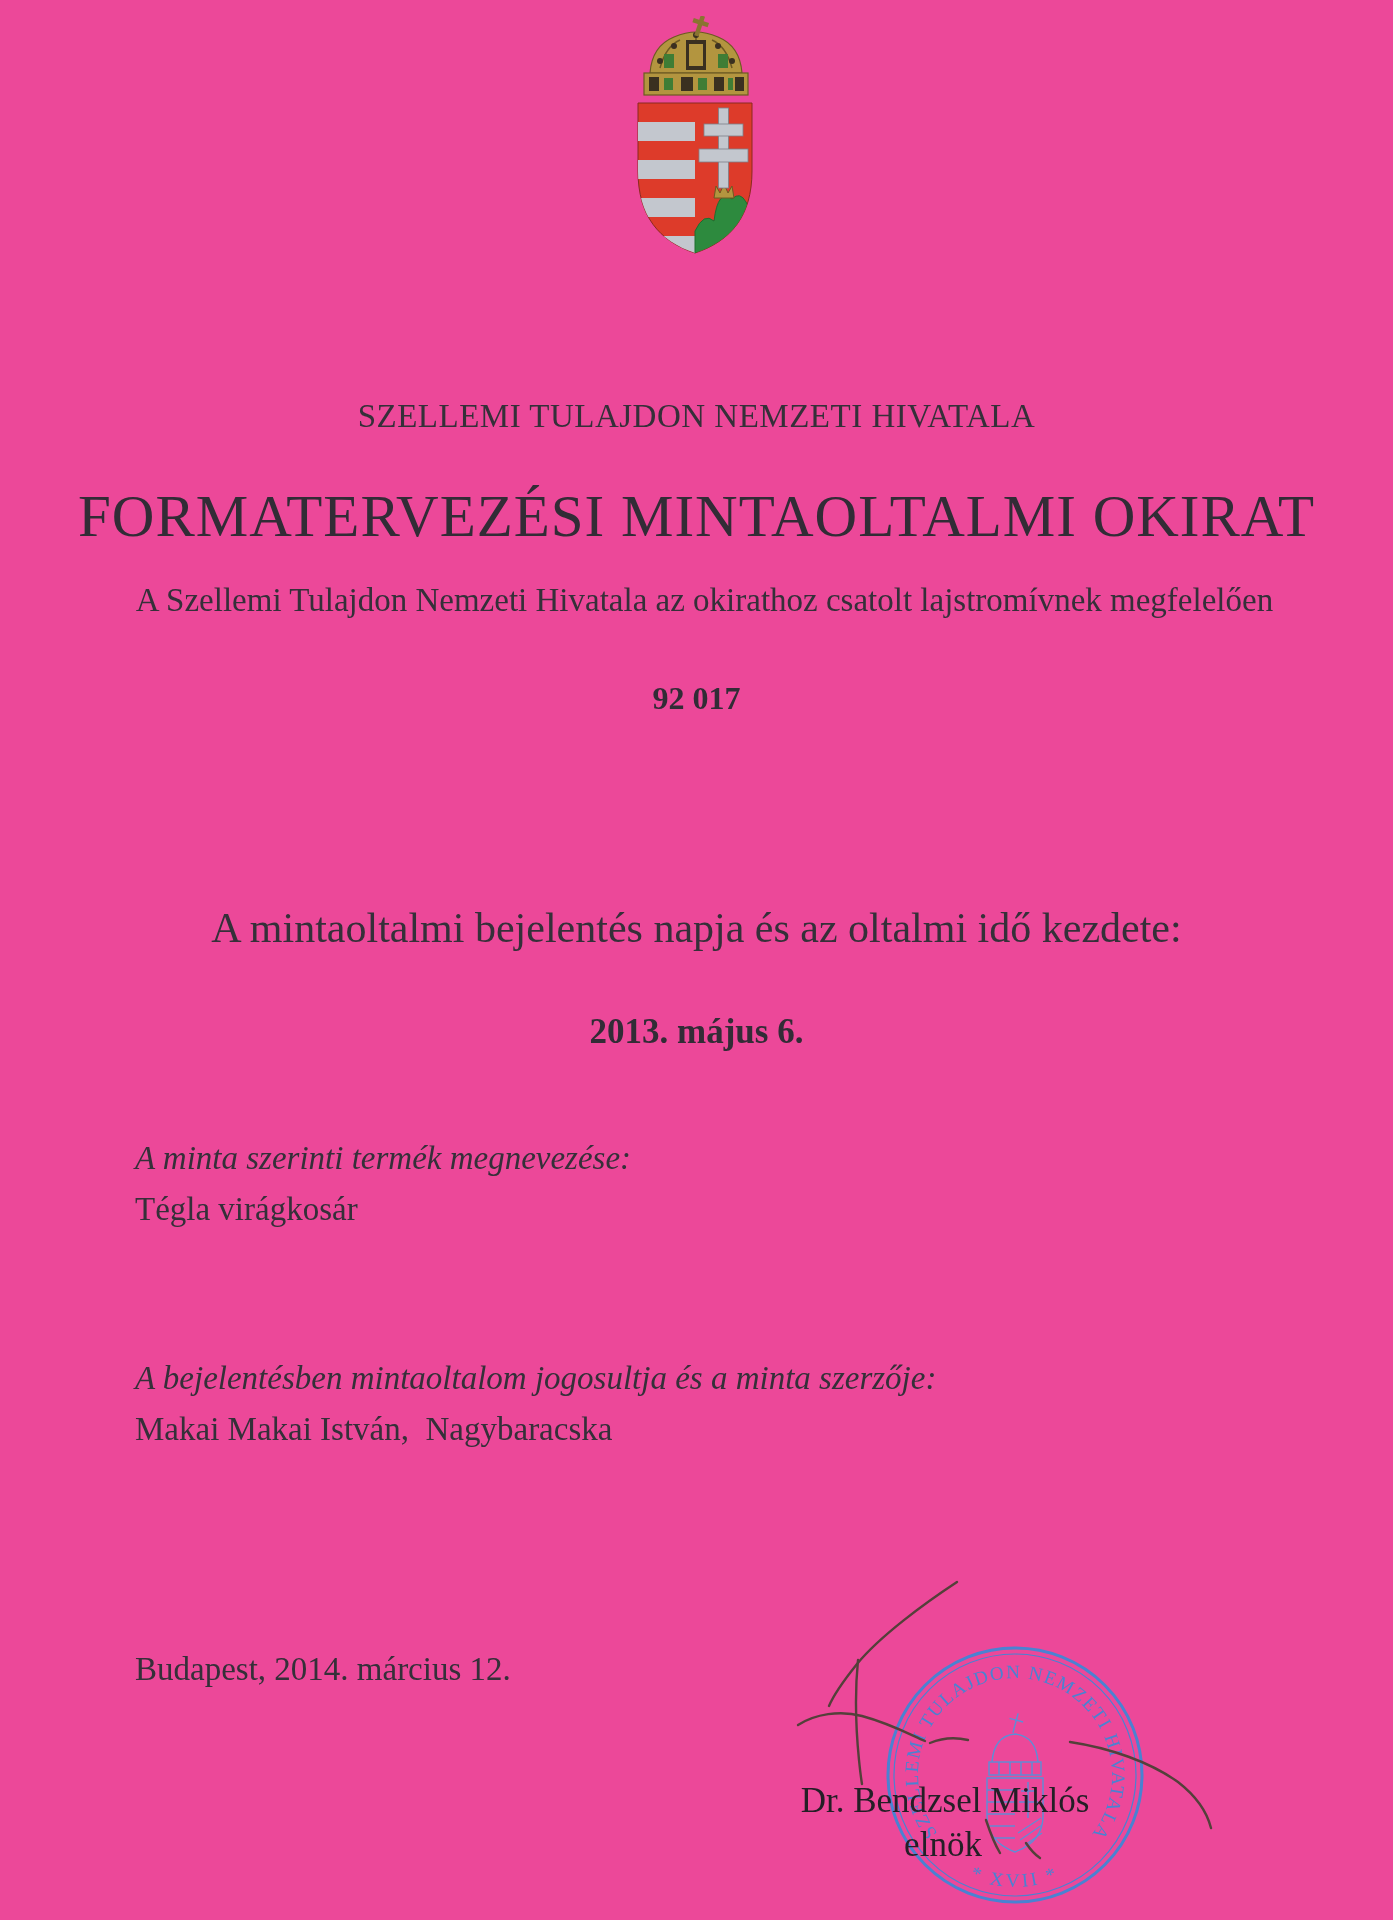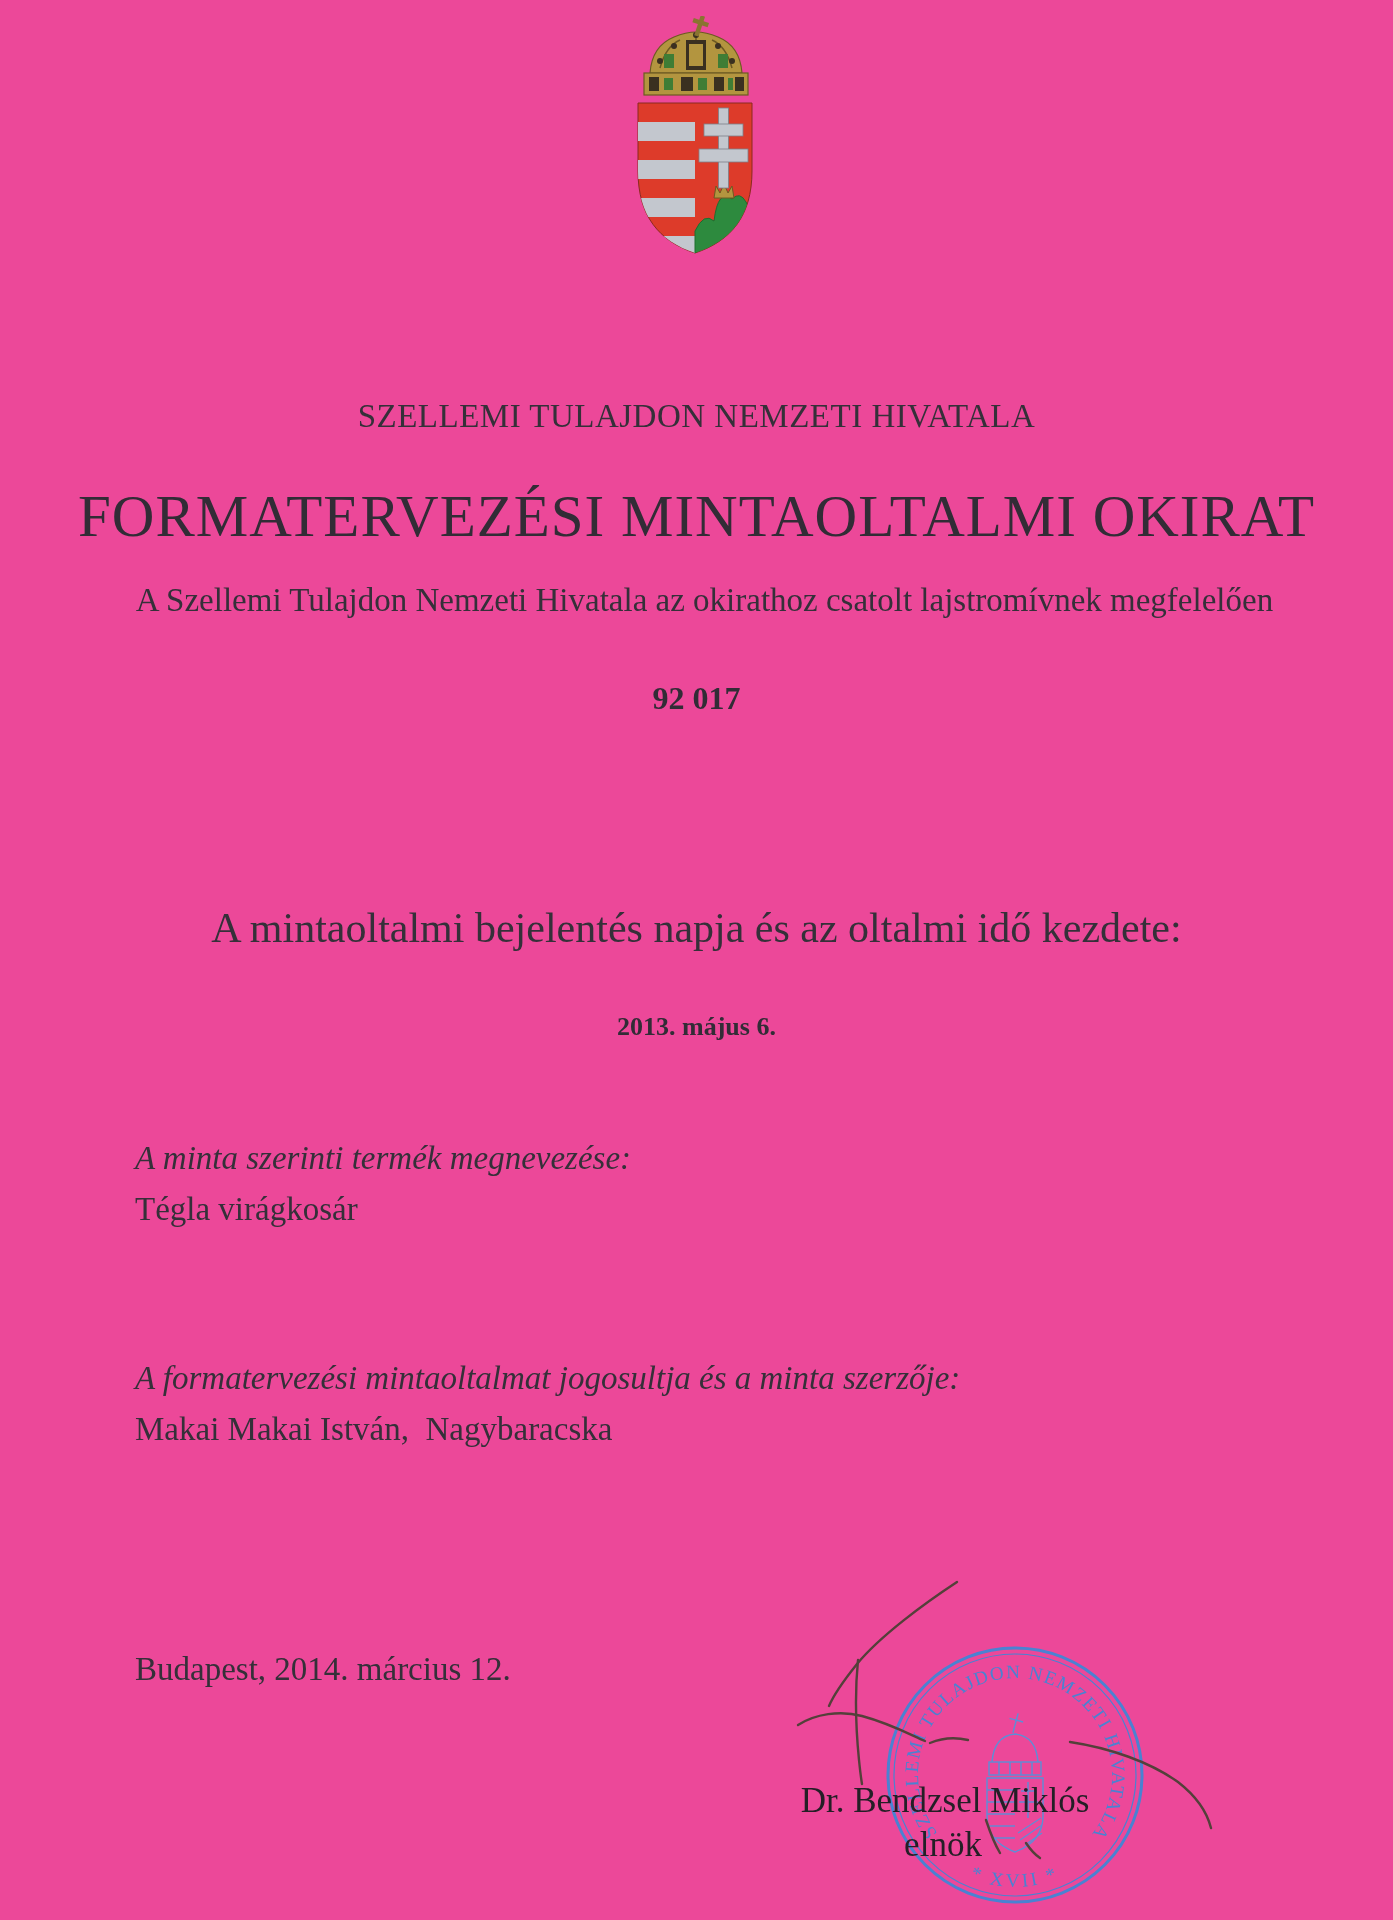--- a/index.html
+++ b/index.html
@@ -13,21 +13,21 @@
     color:#353039;
   }
   .abs{position:absolute;}
   .center{left:0;width:100%;text-align:center;}
   .office-name{top:398px;font-size:33px;letter-spacing:.5px;white-space:nowrap;}
   .doc-title{top:482px;font-size:59px;letter-spacing:1px;white-space:nowrap;color:#322c36;}
   .intro{top:582px;font-size:33px;white-space:nowrap;margin-left:8px;}
   .reg-number{top:680px;font-size:32px;font-weight:bold;color:#322c36;}
   .case-block{top:776px;font-size:33px;line-height:41px;white-space:pre-wrap;}
   .filing-label{top:904px;font-size:42px;}
-  .filing-date{top:1012px;font-size:26px;font-weight:bold;color:#322c36;}
+  .filing-date{top:1012px;font-size:35px;font-weight:bold;color:#322c36;}
   .left-line{left:135px;font-size:33px;white-space:pre-wrap;}
   .italic{font-style:italic;}
   .product-label{top:1140px;}
   .product-name{top:1191px;}
   .holder-label{top:1360px;}
   .holder-name{top:1411px;}
   .place-date{top:1651px;}
   .signer-name{top:1781px;left:945px;transform:translateX(-50%);font-size:35px;color:#241f26;white-space:nowrap;}
   .signer-title{top:1825px;left:943px;transform:translateX(-50%);font-size:35px;color:#241f26;}
   svg{display:block;}
@@ -102,21 +102,21 @@
   <div class="abs center intro">A Szellemi Tulajdon Nemzeti Hivatala az okirathoz csatolt lajstromívnek megfelelően</div>
   <div class="abs center reg-number">92 017</div>
 
 
   <div class="abs center filing-label">A mintaoltalmi bejelentés napja és az oltalmi idő kezdete:</div>
   <div class="abs center filing-date">2013. május 6.</div>
 
   <div class="abs left-line italic product-label">A minta szerinti termék megnevezése:</div>
   <div class="abs left-line product-name">Tégla virágkosár</div>
 
-  <div class="abs left-line italic holder-label">A formatervezési mintaoltalmat jogosultja és a minta szerzője:</div>
+  <div class="abs left-line italic holder-label">A bejelentésben mintaoltalom jogosultja és a minta szerzője:</div>
   <div class="abs left-line holder-name">Makai Makai István,  Nagybaracska</div>
 
   <div class="abs left-line place-date">Budapest, 2014. március 12.</div>
 
   <svg class="abs" style="left:870px;top:1630px;" width="290" height="290" viewBox="0 0 290 290">
     <defs>
       <path id="ringTopPath" d="M67.5,203.4 A97,97 0 1 1 203.4,222.5" fill="none"></path>
       <path id="ringBottomPath" d="M77.6,234.4 A112,112 0 0 0 212.4,234.4" fill="none"></path>
     </defs>
     <circle cx="145" cy="145" r="127" fill="none" stroke-width="3" stroke="#4a82d2"></circle>

